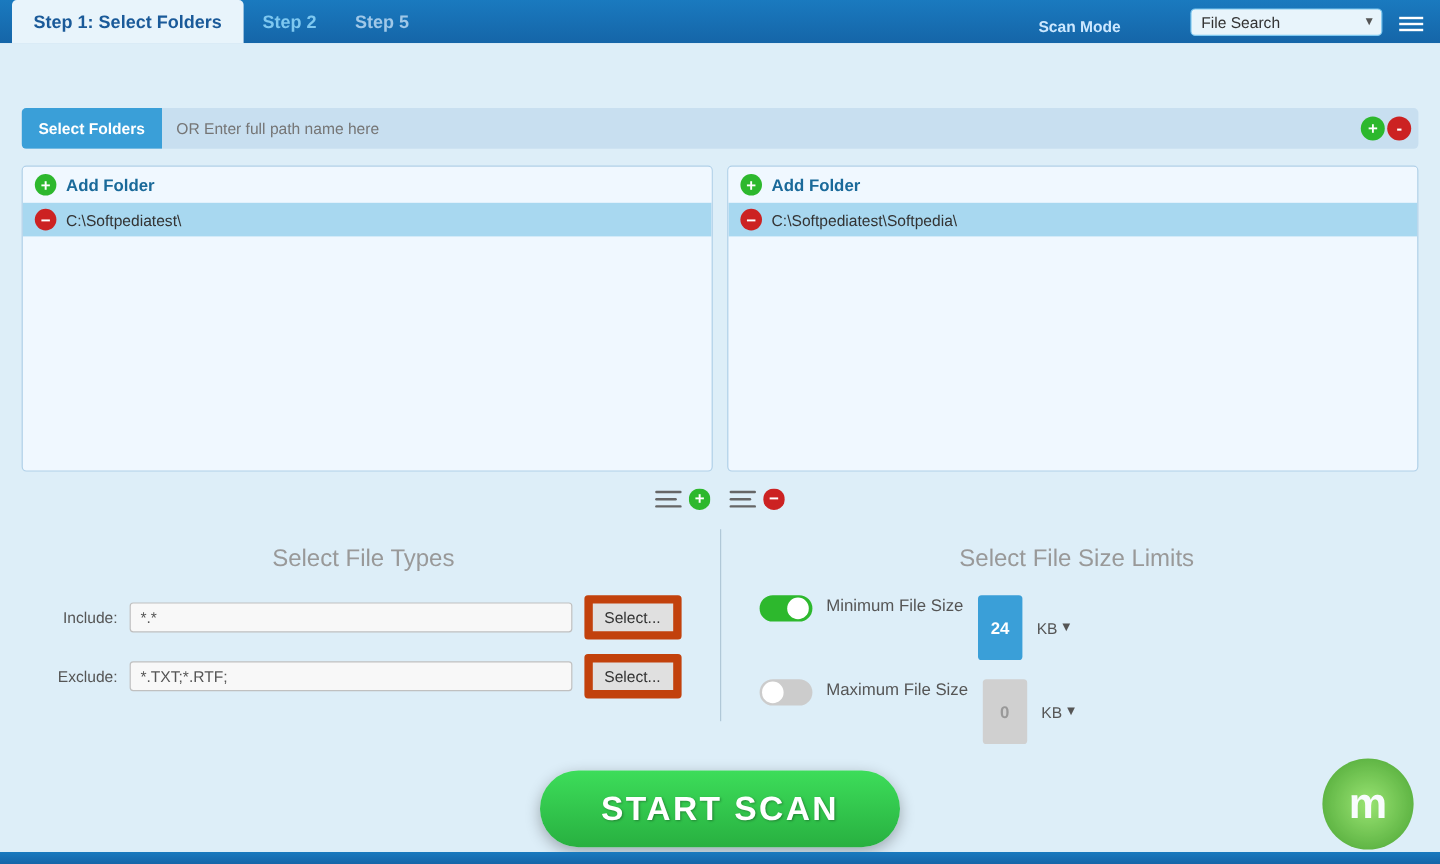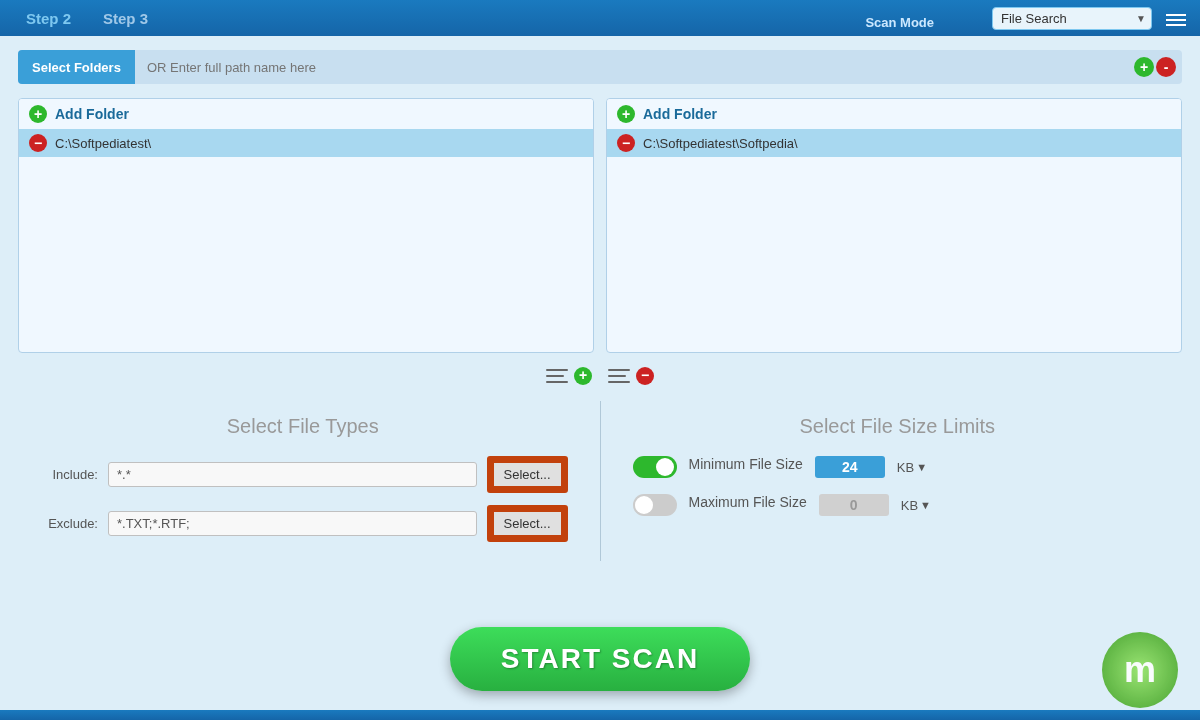--- a/index.html
+++ b/index.html
@@ -101,20 +101,21 @@
 
     
     .path-bar {
       display: flex;
       align-items: center;
       background: #c8dff0;
       border-radius: 4px;
       height: 34px;
       margin-bottom: 14px;
       overflow: hidden;
+      margin-top: 40px;
     }
     .select-folders-btn {
       background: #3a9fd8;
       color: white;
       font-weight: bold;
       font-size: 13px;
       border: none;
       padding: 0 14px;
       height: 100%;
       cursor: pointer;
@@ -335,24 +336,24 @@
     .size-label {
       font-size: 14px;
       color: #555;
       white-space: nowrap;
     }
     .size-value {
       background: #3a9fd8;
       color: white;
       border: none;
       border-radius: 3px;
-      padding: 3px 8px;
+      padding: 19px 8px;
       font-size: 14px;
       font-weight: bold;
-      width: 70px;
+      width: 37px;
       text-align: center;
     }
     .size-value.disabled {
       background: #d0d0d0;
       color: #999;
     }
     .unit-wrapper {
       display: flex;
       align-items: center;
       gap: 2px;
@@ -363,21 +364,21 @@
     }
     .unit-arrow {
       font-size: 11px;
       color: #555;
       cursor: pointer;
     }
 
     
     .start-scan-wrapper {
       position: absolute;
-      bottom: 29px;
+      bottom: 14px;
       left: 50%;
       transform: translateX(-50%);
       width: 300px;
     }
     .start-scan-btn {
       width: 100%;
       background: linear-gradient(to bottom, #3ddd5a, #28b040);
       border: none;
       border-radius: 40px;
       padding: 16px 0;
@@ -413,22 +414,23 @@
     .divider-line {
       width: 1px;
       background: #b0c8d8;
       height: 100%;
     }
   </style>
 </head>
 <body>
 
 <div class="header">
+  <div class="step1-label">Step 1:  Select Folders</div>
   <div class="step2-label">Step 2</div>
-  <div class="step3-label">Step 3</div>
+  <div class="step3-label">Step 5</div>
   <div class="header-right">
     <span class="scan-mode-label">Scan Mode</span>
     <div class="dropdown-wrapper">
       <select>
         <option>File Search</option>
         <option>Duplicate Scan</option>
         <option>Empty Folder Scan</option>
       </select>
       <span class="dropdown-arrow">▼</span>
     </div>

